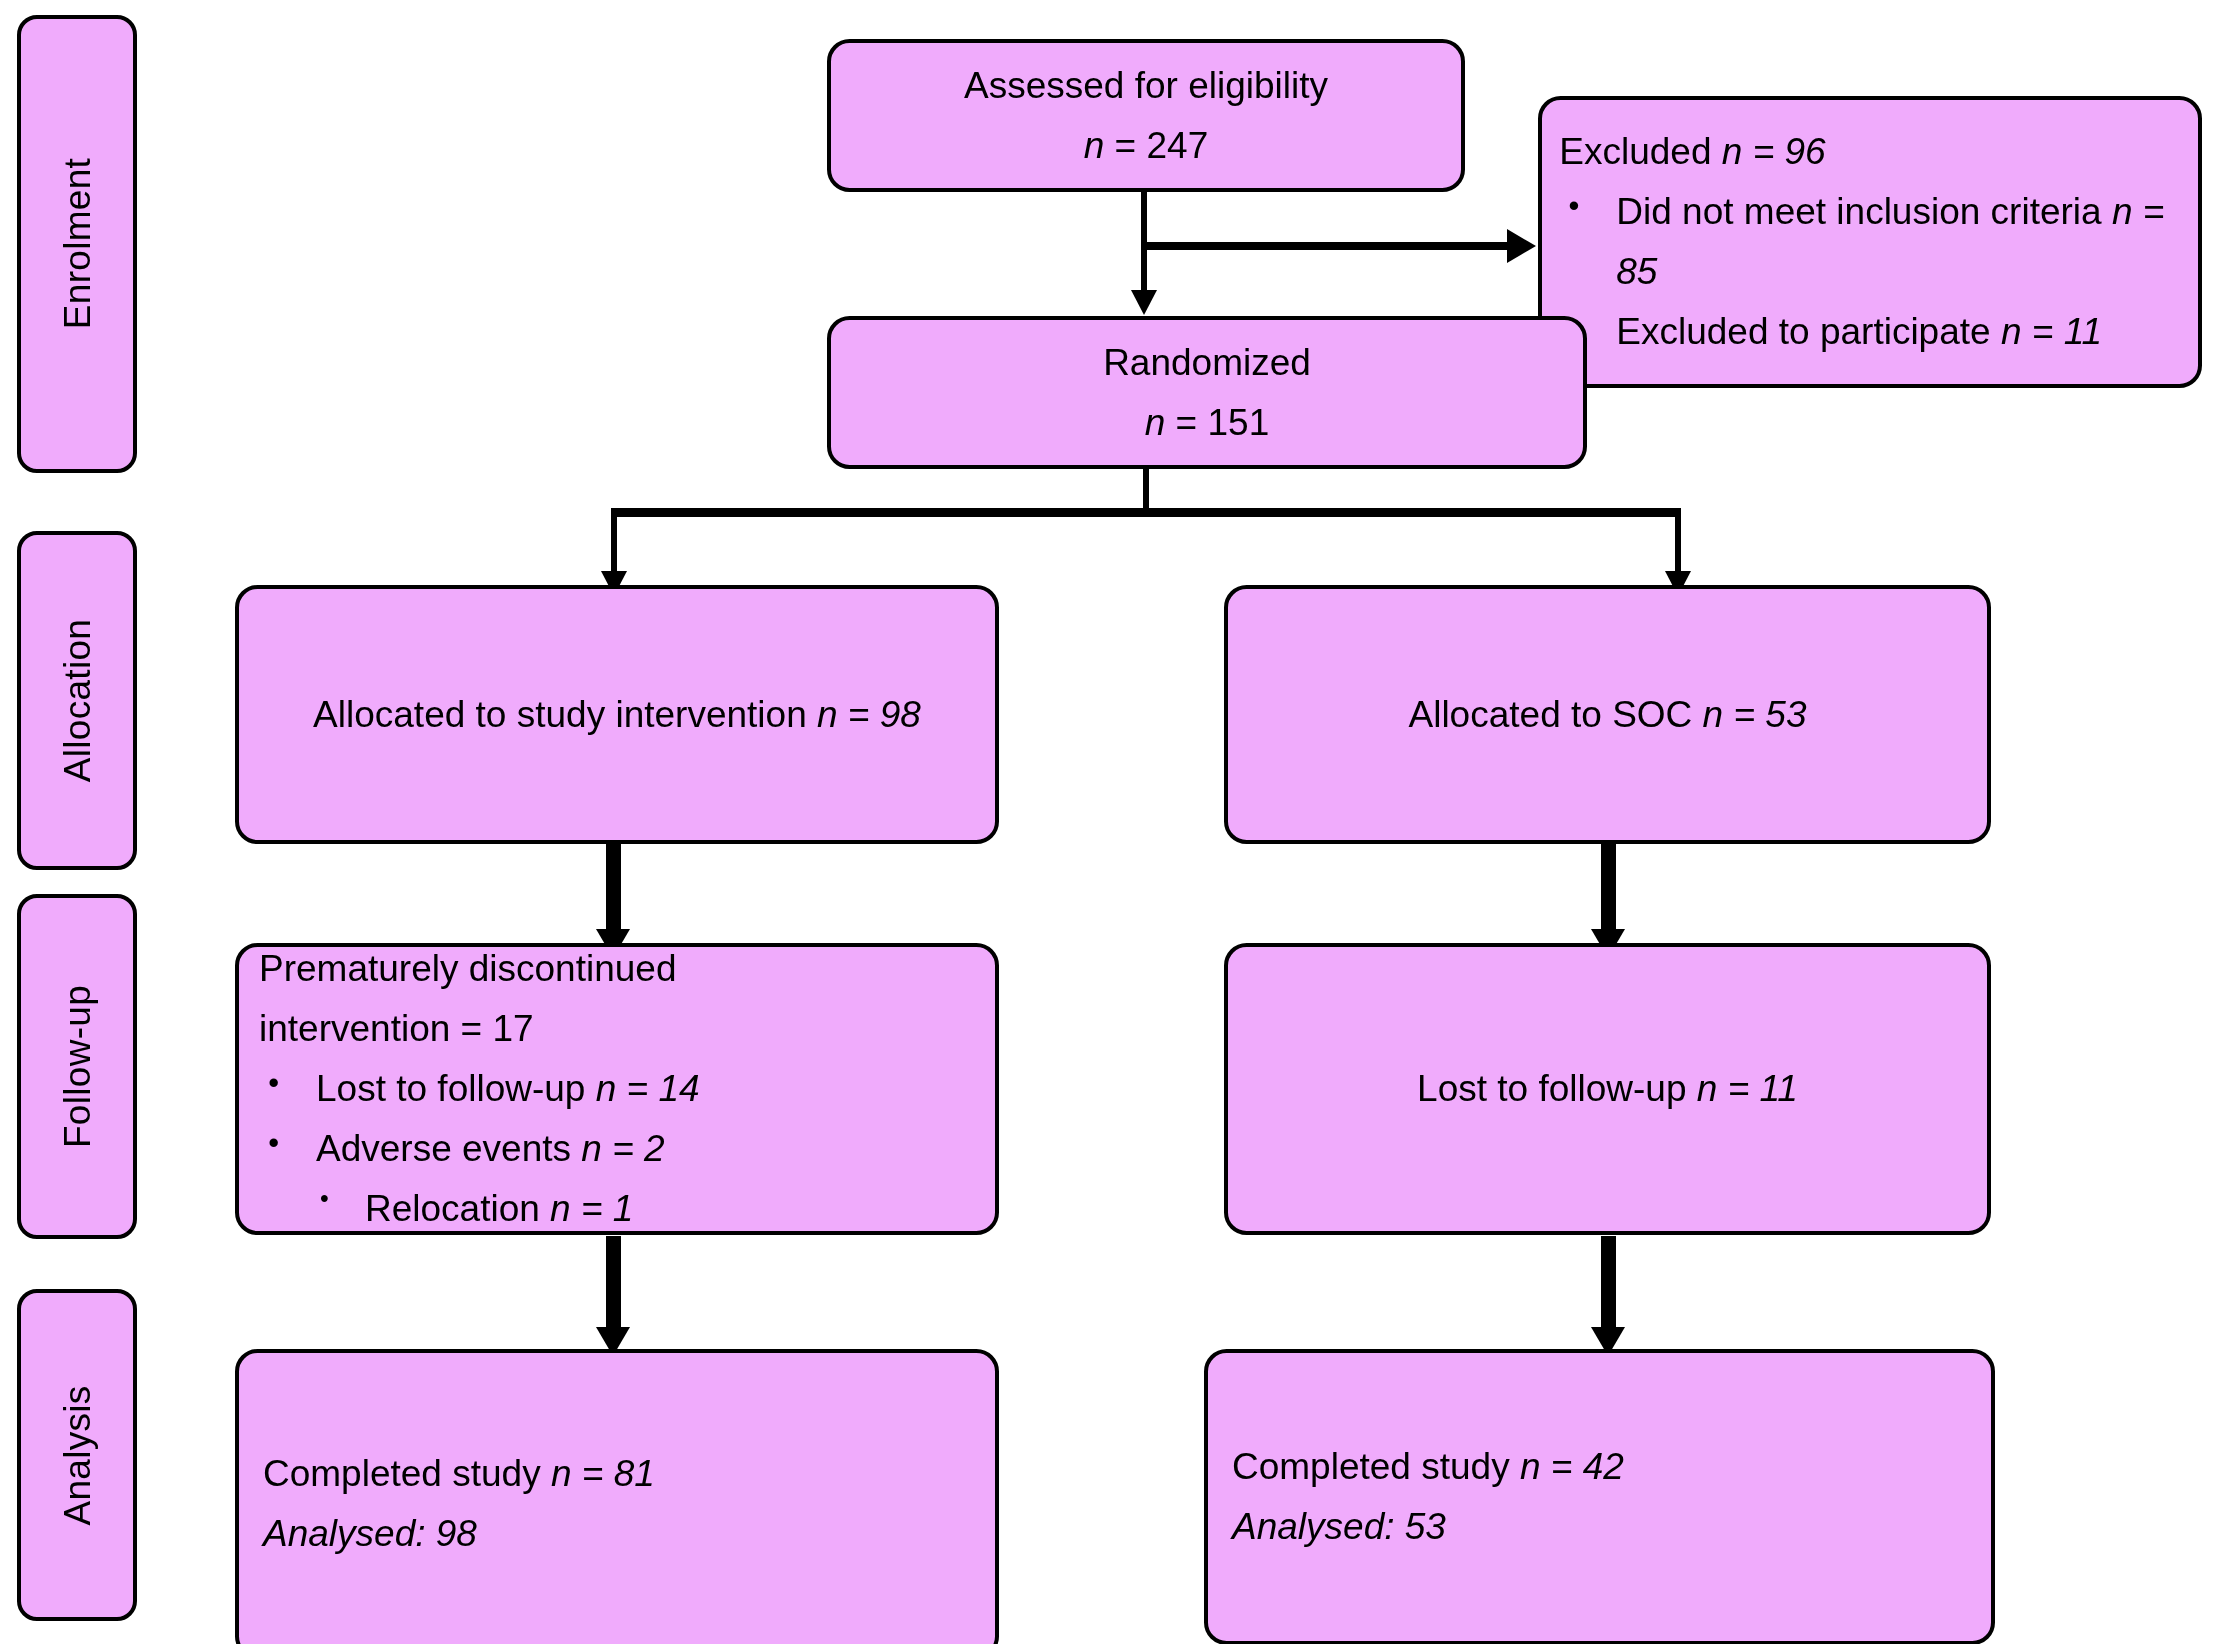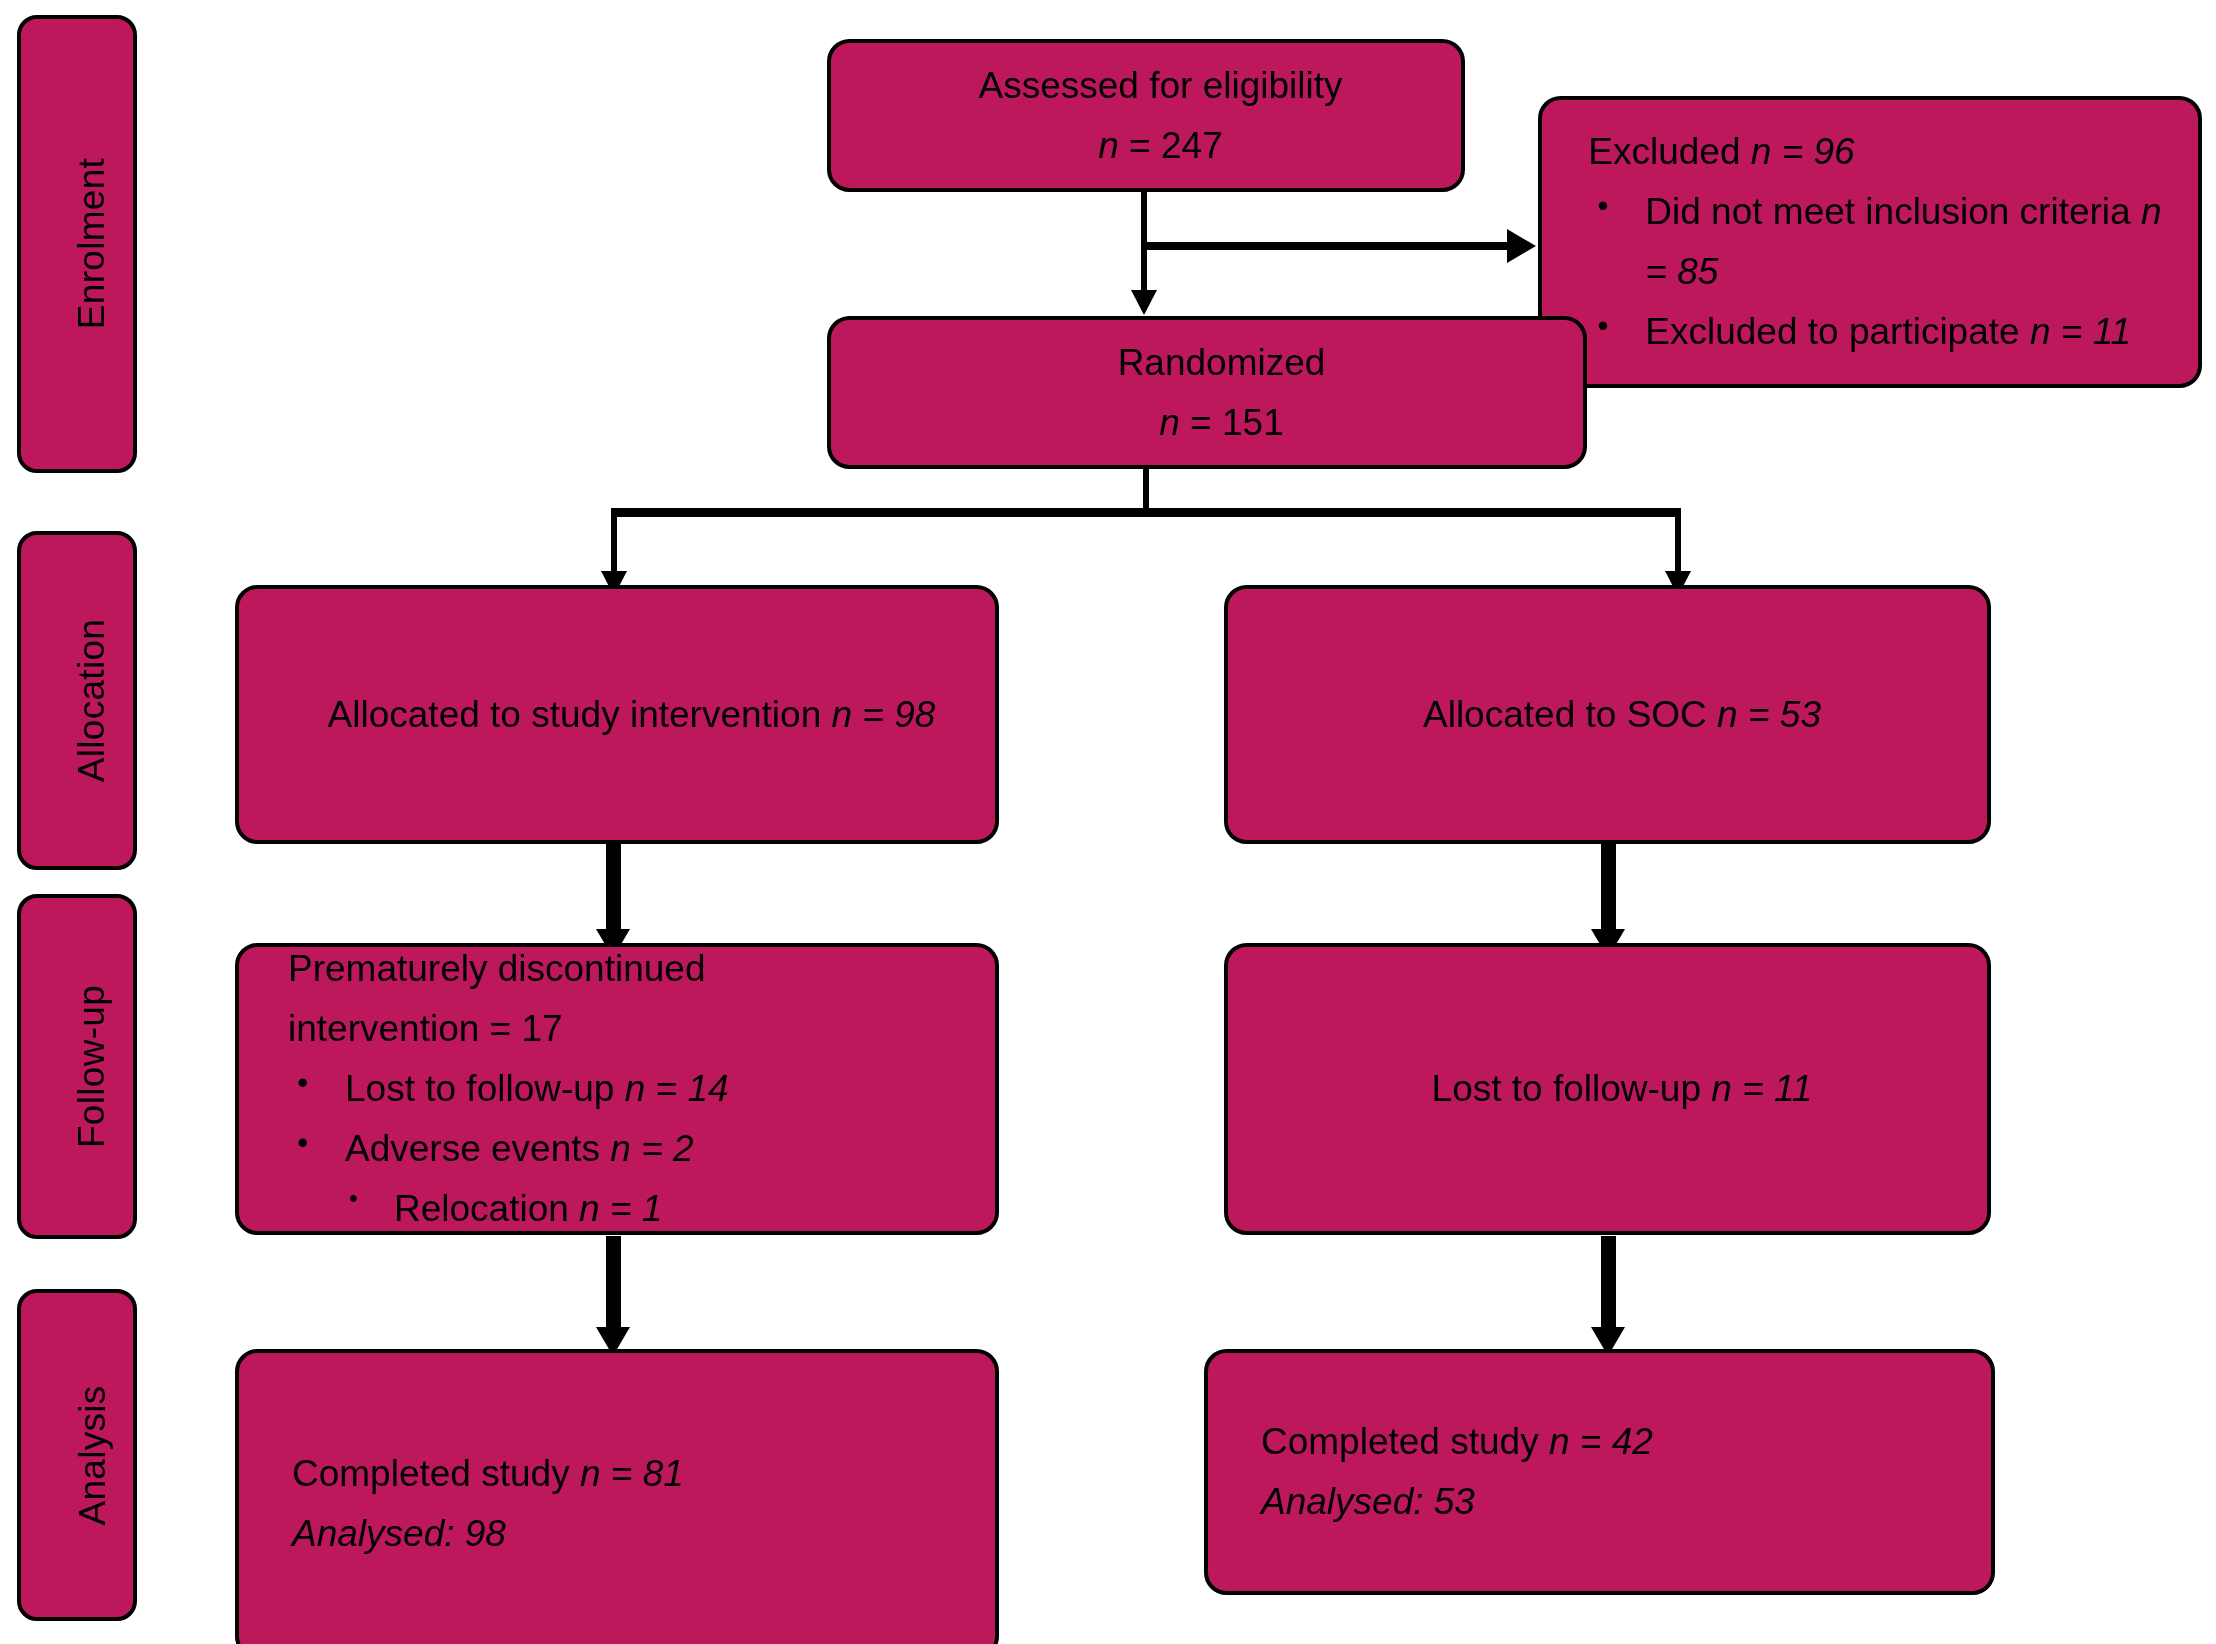--- a/index.html
+++ b/index.html
@@ -15,27 +15,26 @@
     background: #ffffff;
     font-family: "Liberation Sans", sans-serif;
     color: #000000;
     overflow: hidden;
   }
 
   
   .box {
     position: absolute;
     box-sizing: border-box;
-    background: #be185d;
+    background: #f0abfc;
     border: 4px solid #000000;
     border-radius: 22.6px;
     display: flex;
     align-items: center;
     justify-content: center;
-    padding-left: 29px;
   }
   .box.stage-label {
     border-radius: 20px;
     border-width: 4.7px;
   }
 
   .stage-text {
     transform: rotate(-90deg);
     white-space: nowrap;
     font-size: 37px;
@@ -213,21 +212,21 @@
   <div class="vline" style="left:1601px; top:1236px; width:14.6px; height:96px;"></div>
   <div class="arrow-down" style="left:1591px; top:1327px;"></div>
 
   <div class="box" style="left:235px; top:1349px; width:764px; height:310px;">
     <div class="box-inner left" style="padding:0 24px;">
       <div class="line"><span>Completed study </span><span class="ital">n = 81</span></div>
       <div class="line ital">Analysed: 98</div>
     </div>
   </div>
 
-  <div class="box" style="left:1204px; top:1349px; width:791px; height:246px;">
+  <div class="box" style="left:1204px; top:1349px; width:791px; height:296px;">
     <div class="box-inner left" style="padding:0 24px;">
       <div class="line"><span>Completed study </span><span class="ital">n = 42</span></div>
       <div class="line ital">Analysed: 53</div>
     </div>
   </div>
 
 </div>
 
 
 </body></html>

